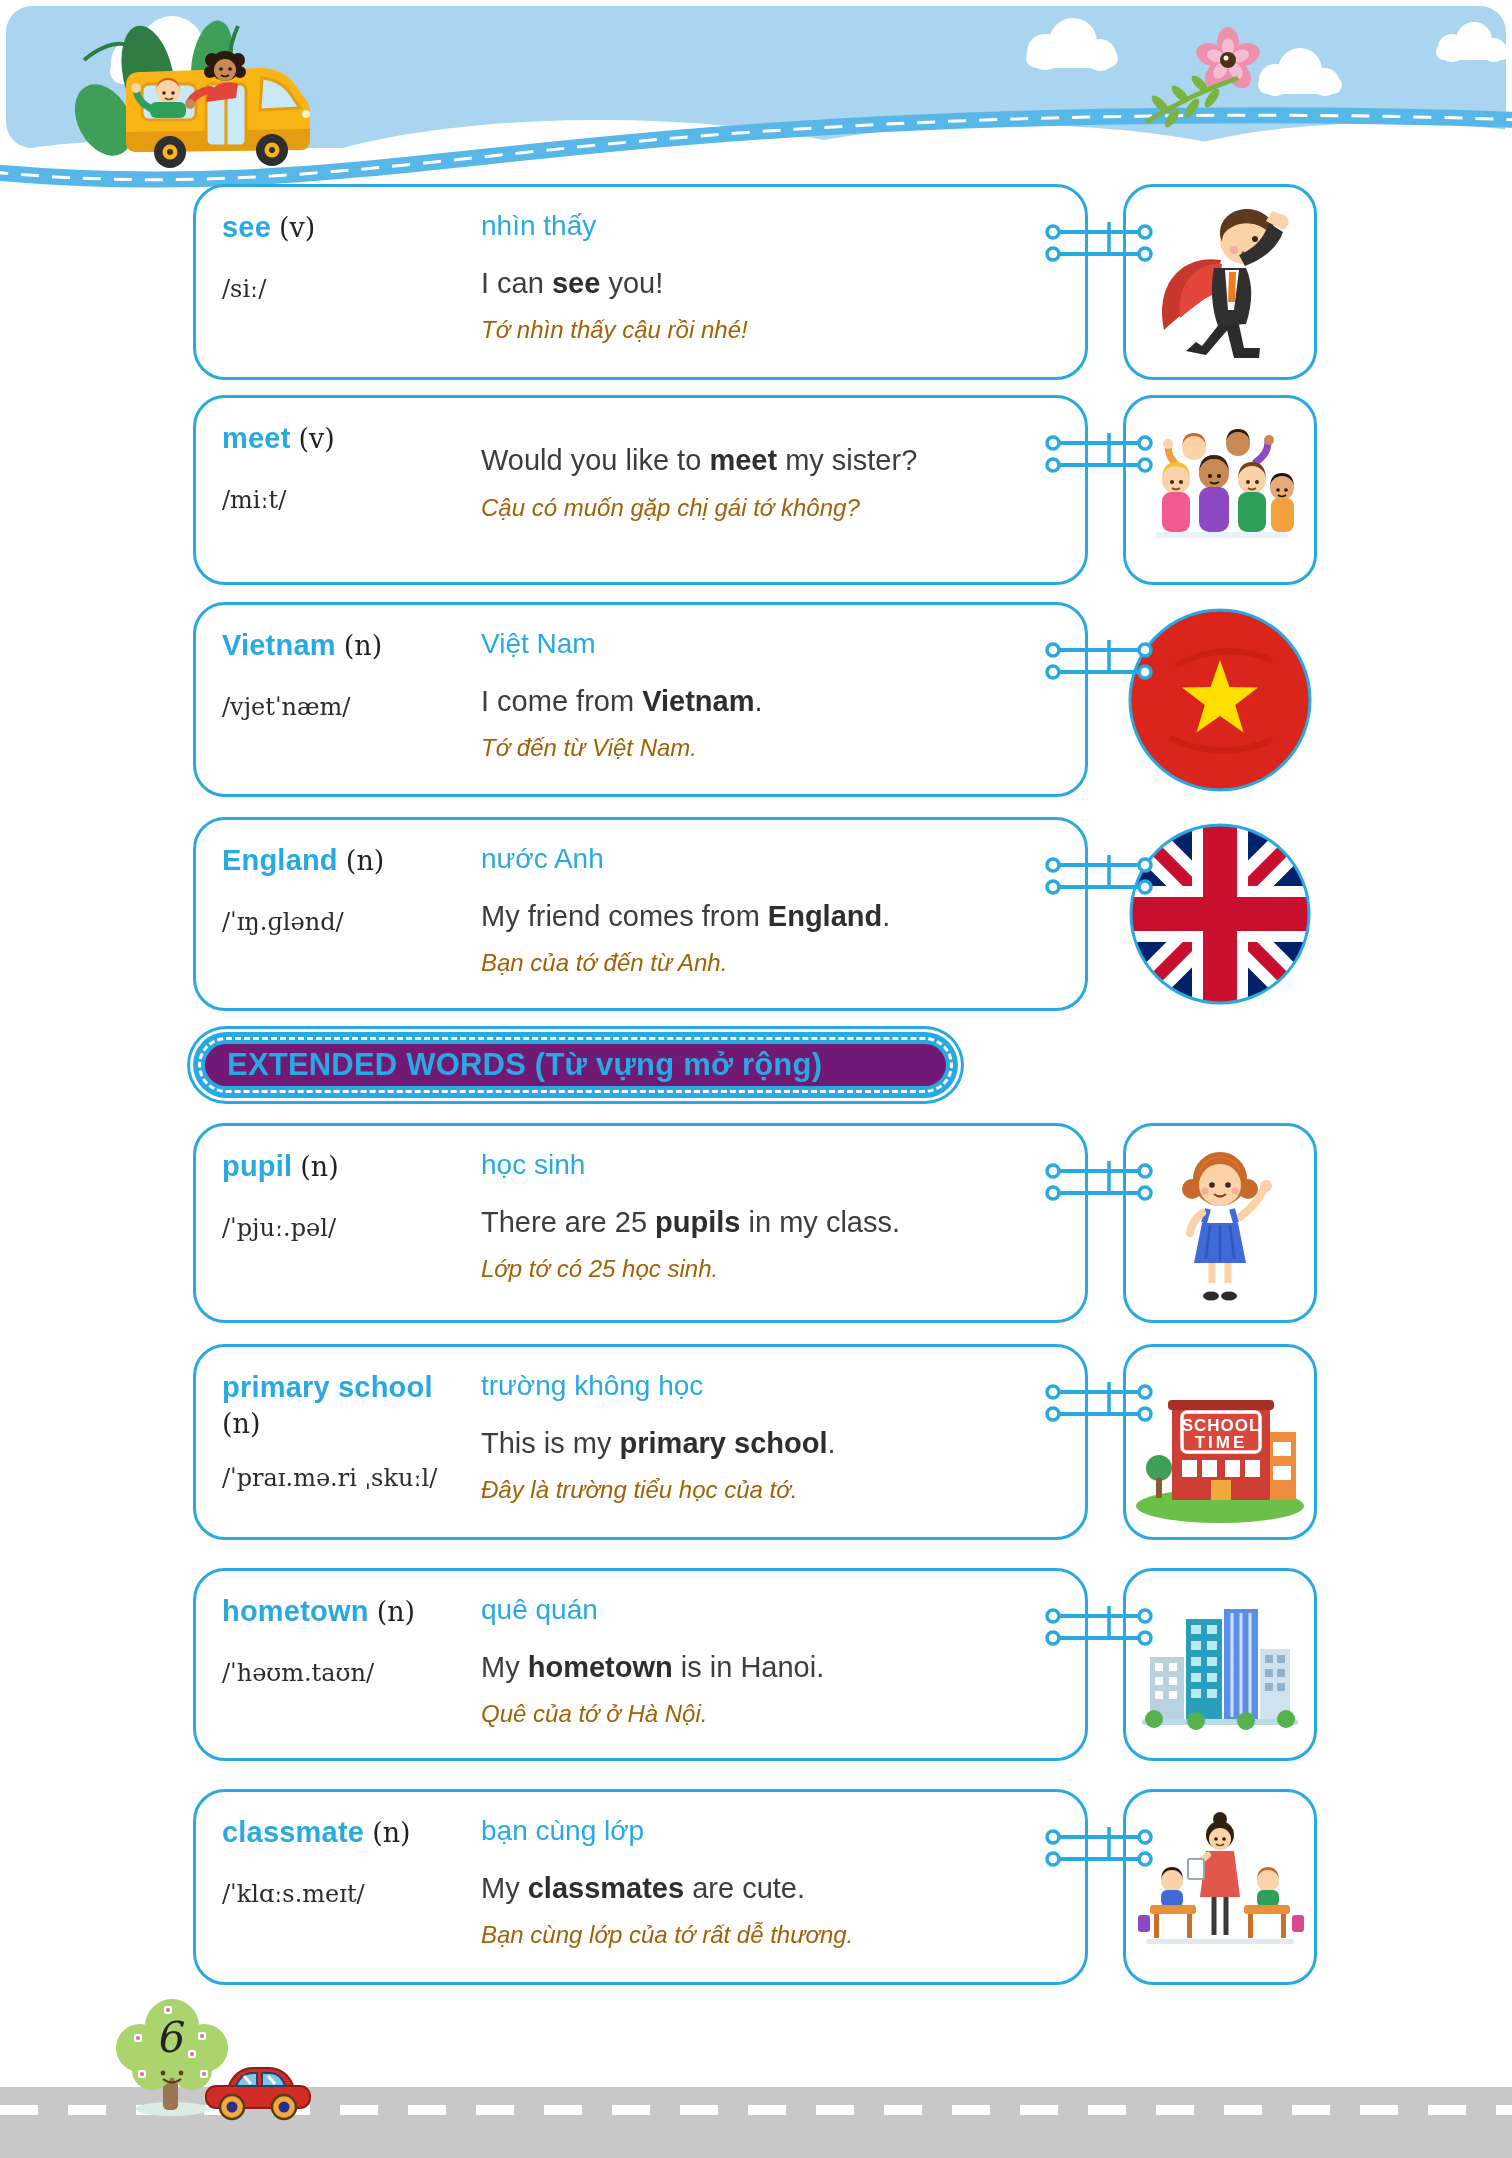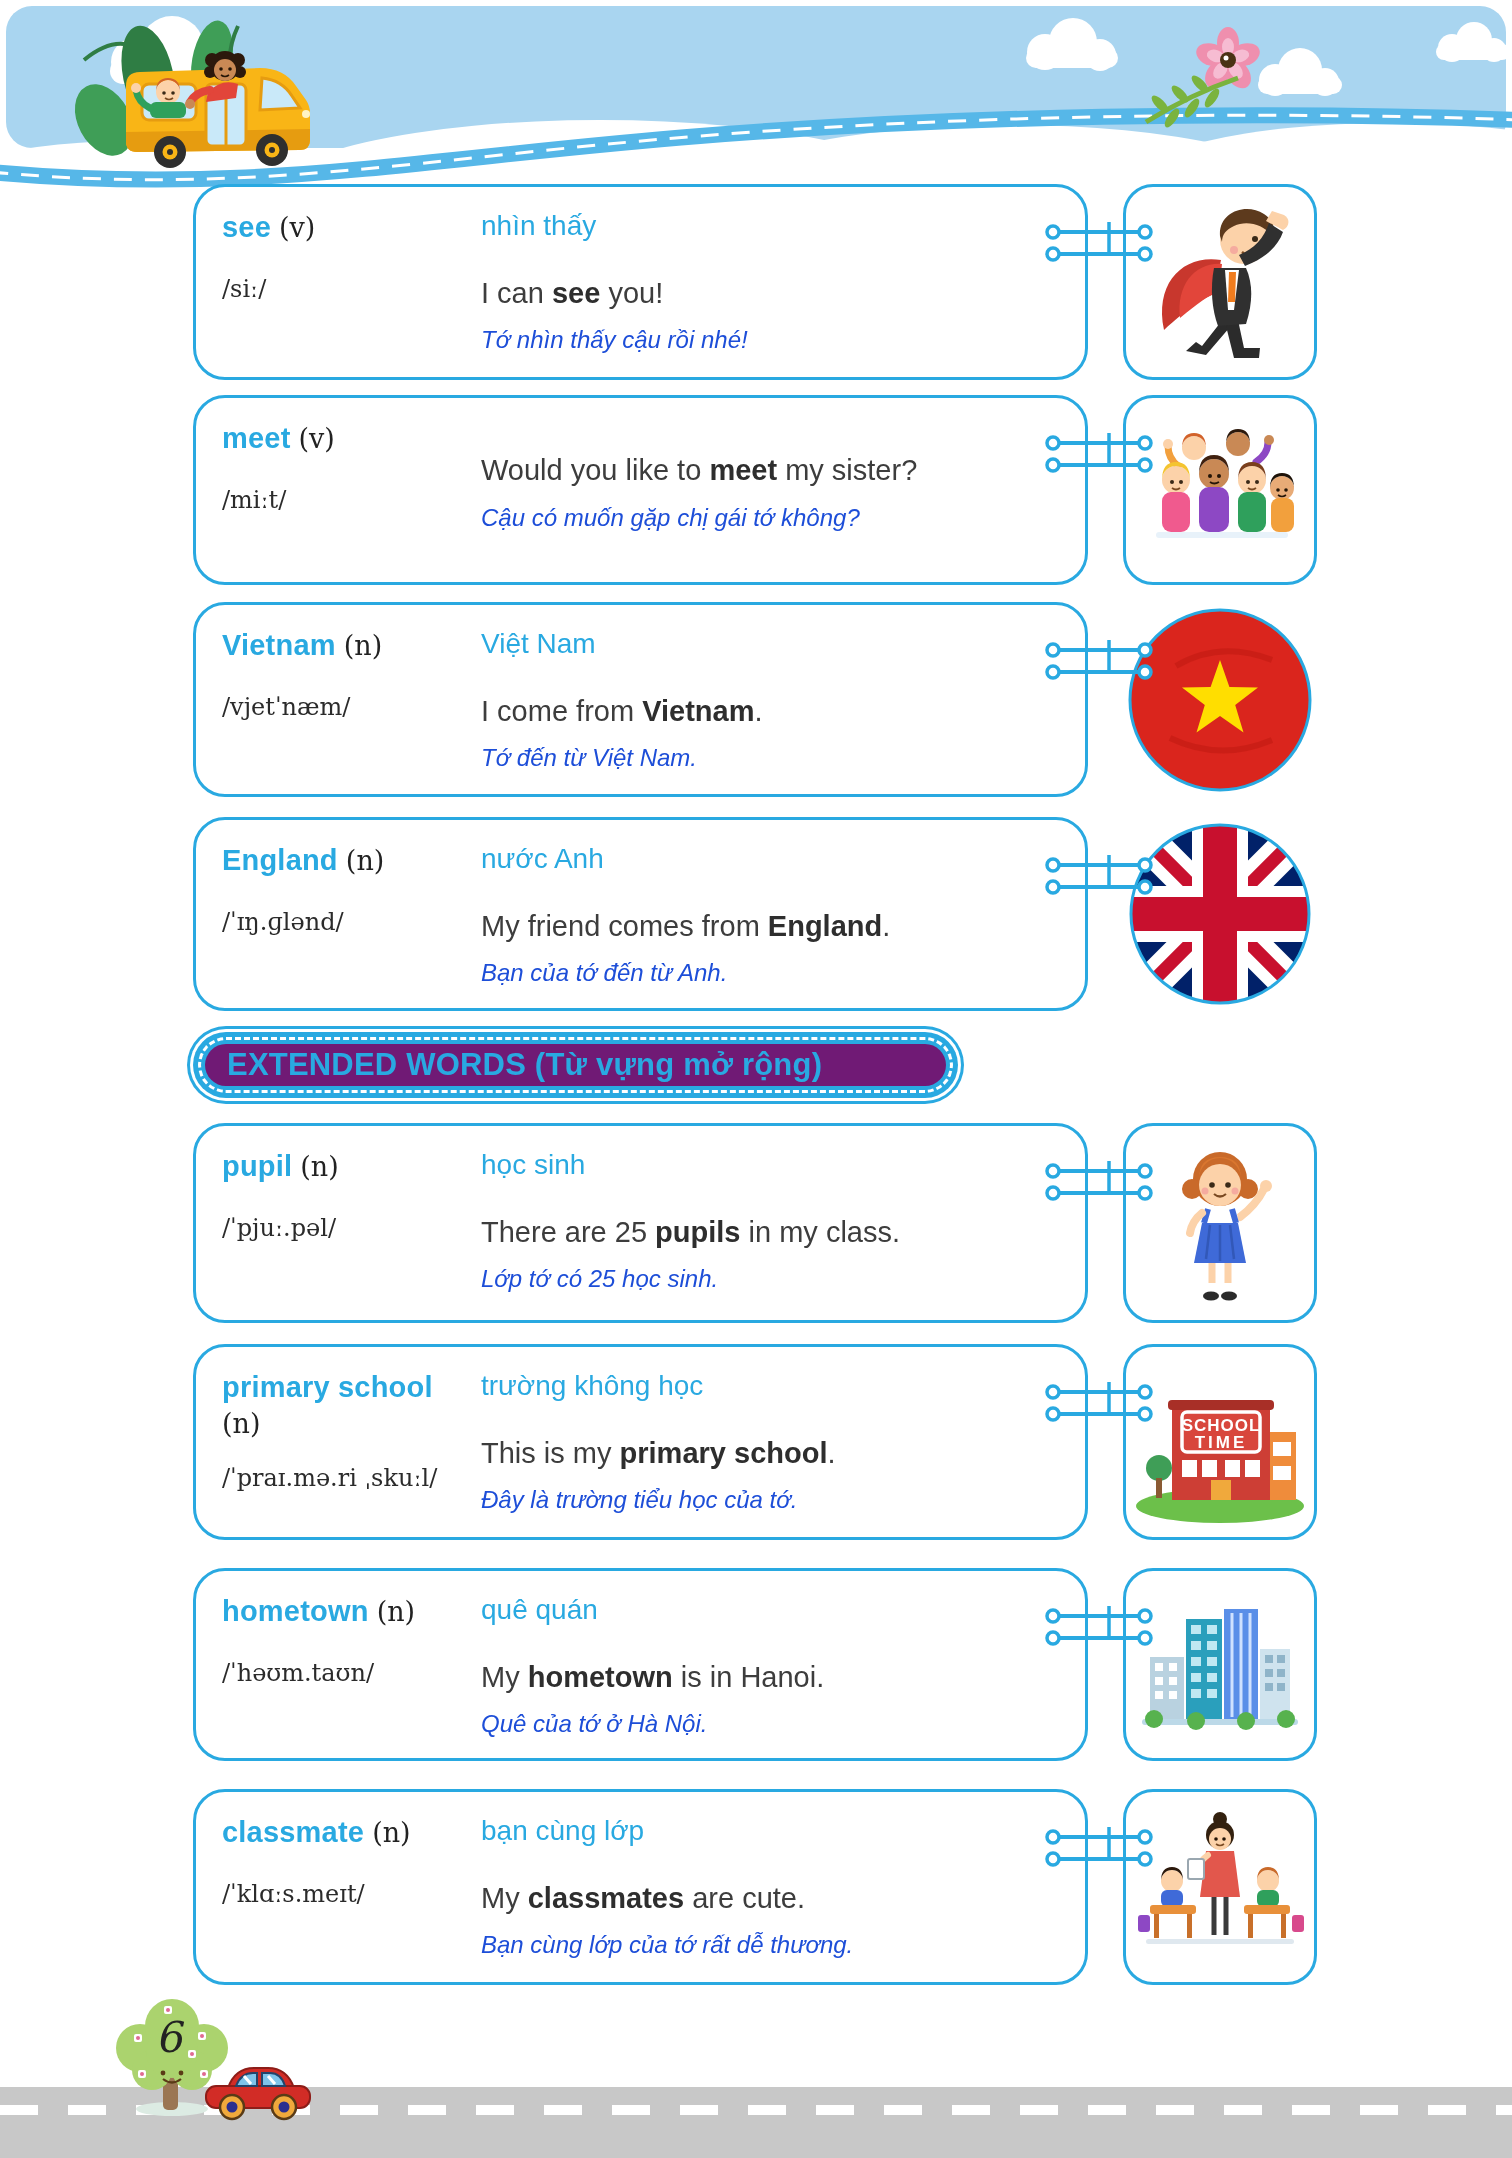--- a/index.html
+++ b/index.html
@@ -17,23 +17,23 @@
     border:3px solid #29a9e1;border-radius:32px;background:#fff;
     box-sizing:border-box;display:flex;padding:22px 26px 18px 26px;
   }
   .wordcol{width:255px;flex:0 0 255px;}
   .word-line{font-size:29px;line-height:1.25;}
   .word{font-weight:bold;color:#29a9e1;letter-spacing:0.2px;}
   .pos{font-family:"DejaVu Serif",serif;font-size:27px;color:#222222;}
   .phonetic{font-family:"DejaVu Serif",serif;font-size:24px;color:#2b2b2b;margin-top:30px;}
   .defcol{flex:1;padding-left:4px;}
   .meaning{color:#29a9e1;font-size:28px;line-height:1.2;}
-  .example{color:#3d3d3d;font-size:29px;margin-top:33px;line-height:1.2;}
+  .example{color:#3d3d3d;font-size:29px;margin-top:23px;line-height:1.2;}
   .example b{color:#2e2e2e;}
-  .translation{color:#1d4ed8;font-size:24px;font-style:italic;margin-top:16px;line-height:1.2;}
+  .translation{color:#a16207;font-size:24px;font-style:italic;margin-top:16px;line-height:1.2;}
 
   .imgbox{
     position:absolute;right:0;top:0;bottom:0;width:194px;box-sizing:border-box;
     border:3px solid #29a9e1;border-radius:30px;background:#fff;overflow:hidden;
     display:flex;align-items:center;justify-content:center;
   }
   .imgbox.plain{border:none;background:transparent;overflow:visible;}
   .imgbox svg{display:block;}
 
   .connector{position:absolute;left:850px;top:36px;width:112px;height:48px;z-index:3;}

